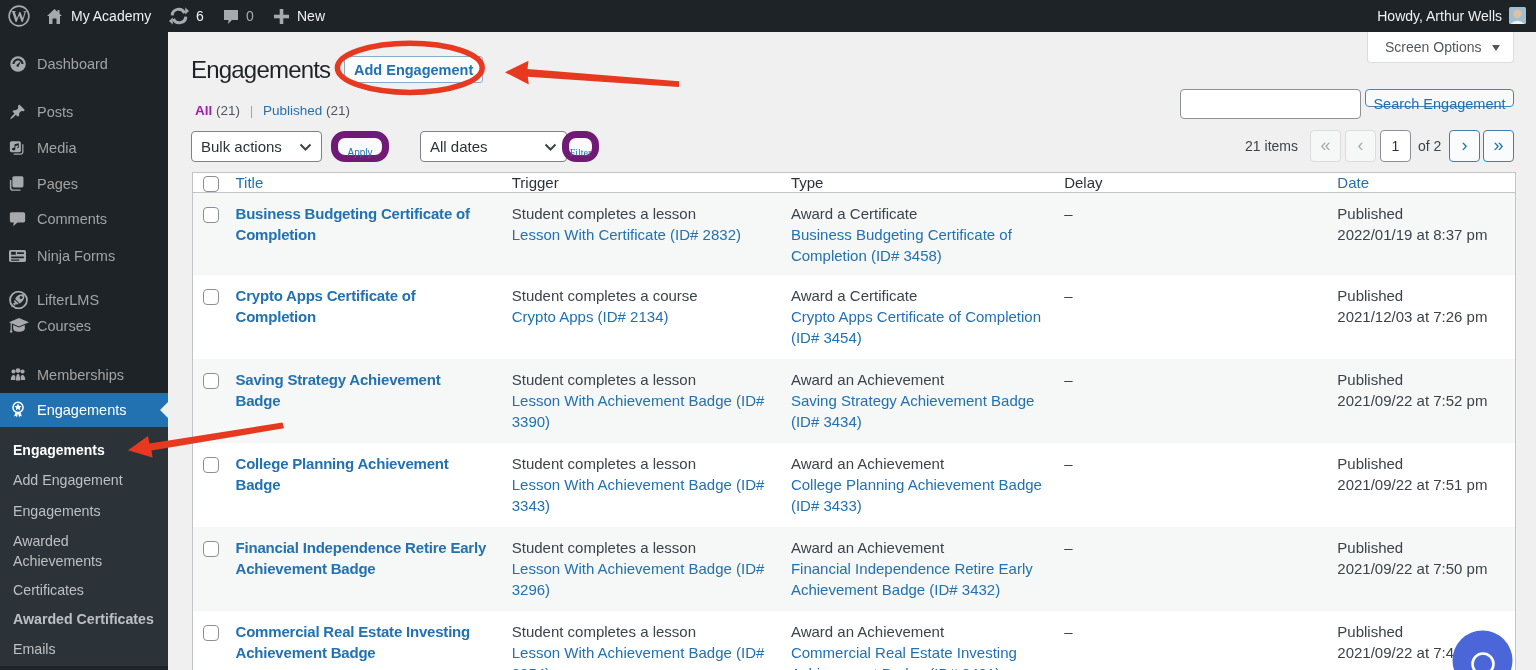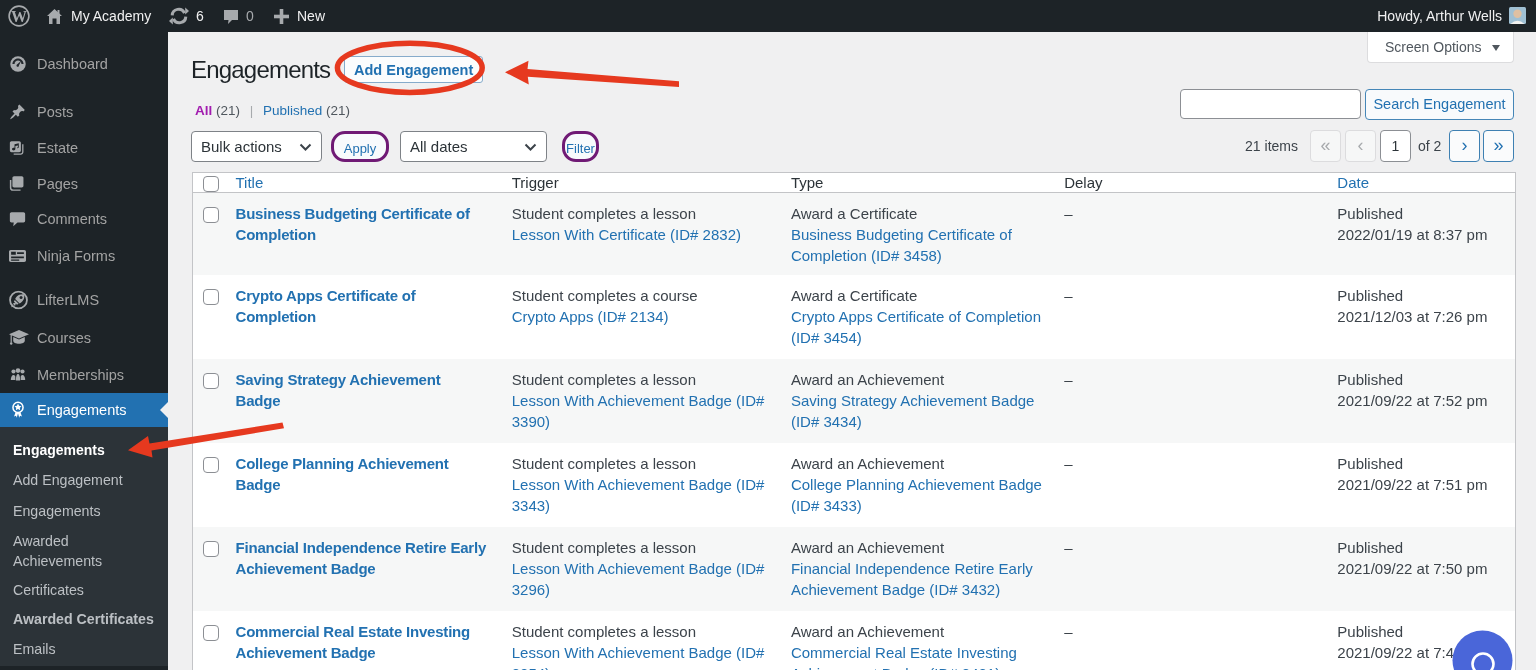--- a/index.html
+++ b/index.html
@@ -26,25 +26,25 @@
 #screen-opts { position:absolute; left:1199px; top:0px; width:147px; height:31px; background:#fff; border:1px solid #dcdcde; border-top:none; border-radius:0 0 4px 4px; font-size:14px; color:#50575e; line-height:30px; padding-left:17px; }
 #screen-opts .tri { display:inline-block; margin-left:7px; width:0; height:0; border-left:4.5px solid transparent; border-right:4.5px solid transparent; border-top:6px solid #50575e; vertical-align:1px; }
 h1 { position:absolute; left:23px; top:23px; font-size:24px; font-weight:400; color:#1d2327; line-height:30px; letter-spacing:-0.8px; }
 #add-btn { position:absolute; left:176px; top:24px; height:27px; line-height:26px; padding:0 9px; background:#fbfcfd; border:1px solid #86abcb; border-radius:3px; color:#2271b1; font-size:14.5px; font-weight:bold; }
 #subsub { position:absolute; left:27px; top:71px; font-size:13.5px; line-height:16px; color:#50575e; }
 #subsub b { color:#a21caf; }
 #subsub a { color:#2271b1; text-decoration:none; }
 #subsub .sep { color:#a7aaad; padding:0 6px; }
 
 #search-input { position:absolute; left:1012px; top:57px; width:181px; height:30px; background:#fff; border:1px solid #8c8f94; border-radius:4px; }
-#search-btn { position:absolute; left:1197px; top:57px; width:149px; height:31px; background:#f8fafc; border:1px solid #4586b7; border-radius:4px; color:#2271b1; font-size:14.5px; text-align:center; line-height:29px; }
+#search-btn { position:absolute; left:1197px; top:57px; width:149px; height:18px; background:#f8fafc; border:1px solid #4586b7; border-radius:4px; color:#2271b1; font-size:14.5px; text-align:center; line-height:29px; }
 
 .select { position:absolute; top:99px; height:31px; background:#fff; border:1px solid #7e8287; border-radius:4px; font-size:15px; color:#2c3338; line-height:29px; padding-left:9px; }
 .select svg { position:absolute; right:9px; top:10px; }
-.btn2 { position:absolute; top:99px; height:31px; background:#f8fafc; border:3px solid #701a75; border-radius:14px; color:#2271b1; font-size:13px; text-align:center; line-height:29px; }
+.btn2 { position:absolute; top:99px; height:31px; background:#f8fafc; border:7px solid #701a75; border-radius:14px; color:#2271b1; font-size:10px; text-align:center; line-height:29px; }
 #items-count { position:absolute; top:99px; right:238px; font-size:14px; color:#3c434a; line-height:31px; }
 .pgbtn { position:absolute; top:98px; width:31px; height:32px; border-radius:4px; text-align:center; font-size:18px; line-height:29px; }
 .pgbtn.dis { background:#f6f7f7; border:1px solid #dcdcde; color:#a7aaad; }
 .pgbtn.en { background:#fafbfc; border:1px solid #3e80b2; color:#2271b1; }
 #pg-cur { position:absolute; top:98px; left:1212px; width:31px; height:32px; background:#fff; border:1px solid #8c8f94; border-radius:4px; text-align:center; font-size:14px; color:#2c3338; line-height:30px; }
 #pg-of { position:absolute; top:99px; left:1250px; font-size:14px; color:#3c434a; line-height:31px; }
 
 #tbl { position:absolute; left:24px; top:140px; width:1324px; background:#fff; border:1px solid #c3c4c7; border-collapse:collapse; table-layout:fixed; font-size:15px; }
 #tbl th { text-align:left; font-weight:400; color:#2c3338; height:19px; padding:0 10px; border-bottom:1px solid #c3c4c7; font-size:15px; }
 #tbl th.sortable { color:#2271b1; }
@@ -109,21 +109,21 @@
       <svg width="17" height="17" viewBox="0 0 20 20">
         <path d="M10.44 3.02 L12.26 1.2 L18.62 7.55 L16.79 9.37 C15.74 8.69 14.31 8.8 13.38 9.73 L12.63 10.48 C11.71 11.41 11.59 12.83 12.28 13.89 L10.45 15.71 L8.04 13.3 L5.24 16.09 C4.82 16.51 1.86 18.8 1.44 18.38 C1.02 17.96 3.3 15 3.72 14.57 L6.51 11.78 L4.1 9.36 L5.93 7.54 C6.98 8.23 8.41 8.11 9.33 7.18 L10.08 6.43 C11.01 5.51 11.13 4.08 10.44 3.02 Z" fill="#a7aaad"></path>
       </svg>
       <span class="lbl">Posts</span>
     </div>
   <div class="mi" style="top:98px;">
       <svg width="17" height="17" viewBox="0 0 20 20">
         <path d="M3 2 H12 C13.1 2 14 2.9 14 4 V13 C14 14.1 13.1 15 12 15 H3 C1.9 15 1 14.1 1 13 V4 C1 2.9 1.9 2 3 2 Z M11.5 4.5 L6.5 5.5 V9.8 C6.2 9.7 5.9 9.6 5.5 9.6 C4.4 9.6 3.5 10.3 3.5 11.2 C3.5 12.1 4.4 12.8 5.5 12.8 C6.6 12.8 7.5 12.1 7.5 11.2 V7.6 L10.5 7 V8.9 C10.3 8.85 10.1 8.8 9.9 8.8 V10.4 C10.8 10.4 11.5 9.8 11.5 8.9 Z" fill="#a7aaad"></path>
         <path d="M15.5 5.5 H17 V14.8 C17 16.6 15.6 18 13.8 18 H5.5 V16.5 H13.8 C14.7 16.5 15.5 15.7 15.5 14.8 Z" fill="#a7aaad"></path>
       </svg>
-      <span class="lbl">Estate</span>
+      <span class="lbl">Media</span>
     </div>
   <div class="mi" style="top:134px;">
       <svg width="17" height="17" viewBox="0 0 20 20">
         <path d="M6 1 H15 C16.1 1 17 1.9 17 3 V12 C17 13.1 16.1 14 15 14 H6 C4.9 14 4 13.1 4 12 V3 C4 1.9 4.9 1 6 1 Z" fill="#a7aaad"></path>
         <path d="M2.8 5.2 V14.4 C2.8 15.5 3.7 16.4 4.8 16.4 H13.6 V18 H4.4 C2.5 18 1 16.5 1 14.6 V5.2 Z" fill="#a7aaad"></path>
       </svg>
       <span class="lbl">Pages</span>
     </div>
   <div class="mi" style="top:169px;">
       <svg width="17" height="17" viewBox="0 0 20 20">
@@ -140,21 +140,21 @@
         <path d="M3.2 14.8 L5.3 16.9 L2.4 17.7 Z" fill="#a7aaad"></path>
       </svg>
       <span class="lbl">LifterLMS</span>
     </div>
   <div class="mi" style="top:206px;">
       <svg width="17" height="17" viewBox="0 0 20 20">
         <path fill-rule="evenodd" d="M2 3 H18 C19.1 3 20 3.9 20 5 V15 C20 16.1 19.1 17 18 17 H2 C0.9 17 0 16.1 0 15 V5 C0 3.9 0.9 3 2 3 Z M2.5 5 V8.5 H8 V5 Z M9.5 5.5 H17.5 V7.5 H9.5 Z M2.5 10.5 H17.5 V12.5 H2.5 Z M2.5 14 H12 V15.5 H2.5 Z" fill="#a7aaad"></path>
       </svg>
       <span class="lbl">Ninja Forms</span>
     </div>
-  <div class="mi" style="top:288px;">
+  <div class="mi" style="top:276px;">
       <svg width="20" height="17" viewBox="0 0 20 17">
         <path d="M10 0.5 L20 4.8 L10 9.1 L0 4.8 Z" fill="#a7aaad"></path>
         <path d="M4.2 7.6 V11.2 C4.2 12.9 6.8 14.3 10 14.3 C13.2 14.3 15.8 12.9 15.8 11.2 V7.6 L10 10.1 L4.2 7.6 Z" fill="#a7aaad"></path>
         <rect x="1.6" y="4.8" width="1.2" height="8.3" fill="#a7aaad"></rect>
         <circle cx="2.2" cy="14" r="1.2" fill="#a7aaad"></circle>
       </svg>
       <span class="lbl">Courses</span>
     </div>
   <div class="mi" style="top:325px;">
       <svg width="18" height="16" viewBox="0 0 20 17">
@@ -190,24 +190,24 @@
   <div id="screen-opts">Screen Options <span class="tri"></span></div>
   <h1>Engagements</h1>
   <span id="add-btn">Add Engagement</span>
   <div id="subsub"><b>All</b> (21) <span class="sep">|</span> <a>Published</a> (21)</div>
   <div id="search-input"></div>
   <div id="search-btn">Search Engagement</div>
   <div class="select" style="left:23px;width:131px;">Bulk actions<svg width="13" height="10" viewBox="0 0 13 10">
         <path d="M1.5 2.5 L6.5 7.5 L11.5 2.5" fill="none" stroke="#3c434a" stroke-width="2"></path>
       </svg></div>
   <div class="btn2" style="left:163px;width:58px;">Apply</div>
-  <div class="select" style="left:232px;width:147px;">All dates<svg width="13" height="10" viewBox="0 0 13 10">
+  <div class="select" style="left:252px;width:147px;">All dates<svg width="13" height="10" viewBox="0 0 13 10">
         <path d="M1.5 2.5 L6.5 7.5 L11.5 2.5" fill="none" stroke="#3c434a" stroke-width="2"></path>
       </svg></div>
-  <div class="btn2" style="left:394px;width:37px;">Filter</div>
+  <div class="btn2" style="left:394px;width:37px;font-family:Liberation Serif, serif;">Filter</div>
   <div id="items-count">21 items</div>
   <div class="pgbtn dis" style="left:1142px;">«</div>
   <div class="pgbtn dis" style="left:1177px;">‹</div>
   <div id="pg-cur">1</div>
   <div id="pg-of">of 2</div>
   <div class="pgbtn en" style="left:1281px;">›</div>
   <div class="pgbtn en" style="left:1315px;">»</div>
   <table id="tbl">
     <colgroup>
         <col style="width:33px">

